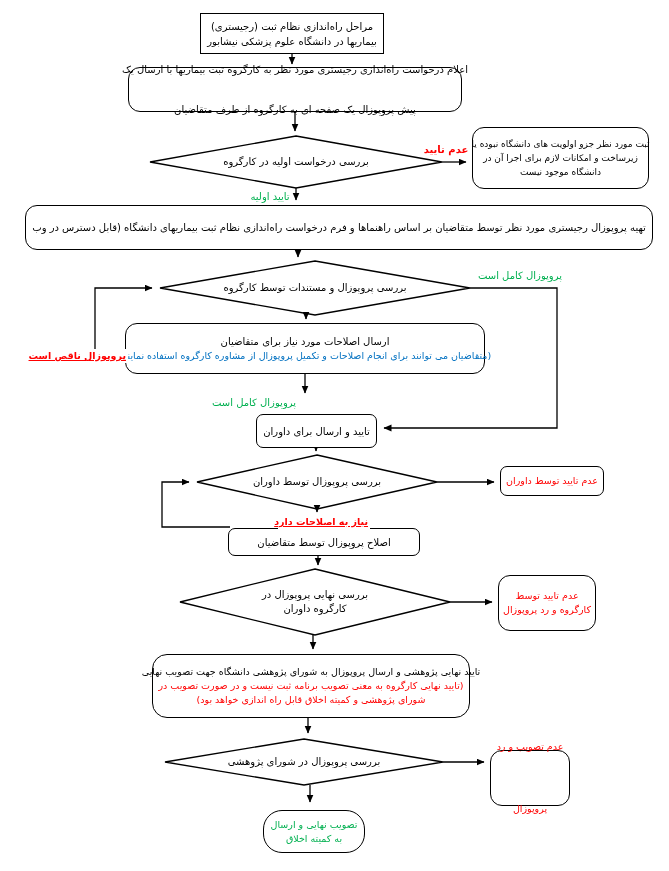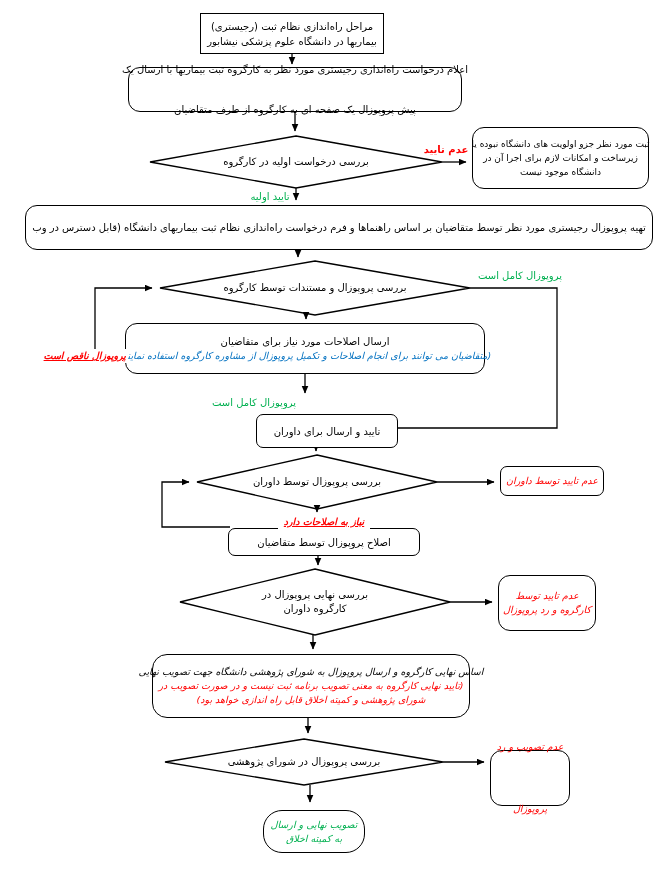--- a/index.html
+++ b/index.html
@@ -36,21 +36,21 @@
     position:absolute;z-index:3;
     font-size:10px;line-height:12px;white-space:nowrap;
     text-align:center;
   }
   .green{color:#00B050;}
   .red{color:#FF0000;}
   .blue{color:#0070C0;}
   .bold{font-weight:bold;}
   .underline{text-decoration:underline;}
   .whitebg{background:#fff;padding:0 2px;}
-  .fs95{font-size:9.5px;line-height:14px;font-style:italic;}
+  .fs95{font-size:9.5px;line-height:14px;}
   .fs9{font-size:9px;line-height:14px;}
 </style>
 </head>
 <body>
 
 <div id="canvas">
 
   <svg id="wires" width="669" height="871" viewBox="0 0 669 871">
     <defs>
       <marker id="ah" markerWidth="9" markerHeight="8" refX="7.5" refY="3.5" orient="auto" markerUnits="userSpaceOnUse">
@@ -119,21 +119,21 @@
 
   <div class="node rounded" style="left:125px;top:323px;width:360px;height:51px;">
     <div>ارسال اصلاحات مورد نیاز برای متقاضیان</div>
     <div class="blue fs95">(متقاضیان می توانند برای انجام اصلاحات و تکمیل پروپوزال از مشاوره کارگروه استفاده نمایند)</div>
   </div>
 
   <div class="lbl red bold underline whitebg fs95" style="left:52px;top:349px;width:72px;">پروپوزال ناقص است</div>
 
   <div class="lbl green" style="left:211px;top:397px;width:86px;">پروپوزال کامل است</div>
 
-  <div class="node rounded-sm" style="left:256px;top:414px;width:142px;height:34px;text-align:right;">
+  <div class="node rounded-sm" style="left:256px;top:414px;width:121px;height:34px;text-align:right;">
     <div>تایید و ارسال برای داوران</div>
   </div>
 
   <div class="dtext" style="left:217px;top:470px;width:200px;height:24px;">بررسی پروپوزال توسط داوران</div>
 
   <div class="node rounded-sm red fs95" style="left:500px;top:466px;width:104px;height:30px;">
     <div>عدم تایید توسط داوران</div>
   </div>
 
   <div class="lbl red bold underline whitebg fs95" style="left:278px;top:515px;width:88px;">نیاز به اصلاحات دارد</div>
@@ -146,21 +146,21 @@
     <div>بررسی نهایی پروپوزال در</div>
     <div>کارگروه داوران</div>
   </div>
 
   <div class="node rounded red fs95" style="left:498px;top:575px;width:98px;height:56px;">
     <div>عدم تایید توسط</div>
     <div>کارگروه و رد پروپوزال</div>
   </div>
 
   <div class="node rounded fs95" style="left:152px;top:654px;width:318px;height:64px;border-radius:15px;">
-    <div>اساس نهایی کارگروه و ارسال پروپوزال به شورای پژوهشی دانشگاه جهت تصویب نهایی</div>
+    <div>تایید نهایی پژوهشی و ارسال پروپوزال به شورای پژوهشی دانشگاه جهت تصویب نهایی</div>
     <div class="red">(تایید نهایی کارگروه به معنی تصویب برنامه ثبت نیست و در صورت تصویب در</div>
     <div class="red">شورای پژوهشی و کمیته اخلاق قابل راه اندازی خواهد بود)</div>
   </div>
 
   <div class="dtext" style="left:204px;top:750px;width:200px;height:24px;">بررسی پروپوزال در شورای پژوهشی</div>
 
   <div class="node rounded red fs95" style="left:490px;top:750px;width:80px;height:56px;gap:48px;">
     <div>عدم تصویب و رد</div>
     <div>پروپوزال</div>
   </div>

